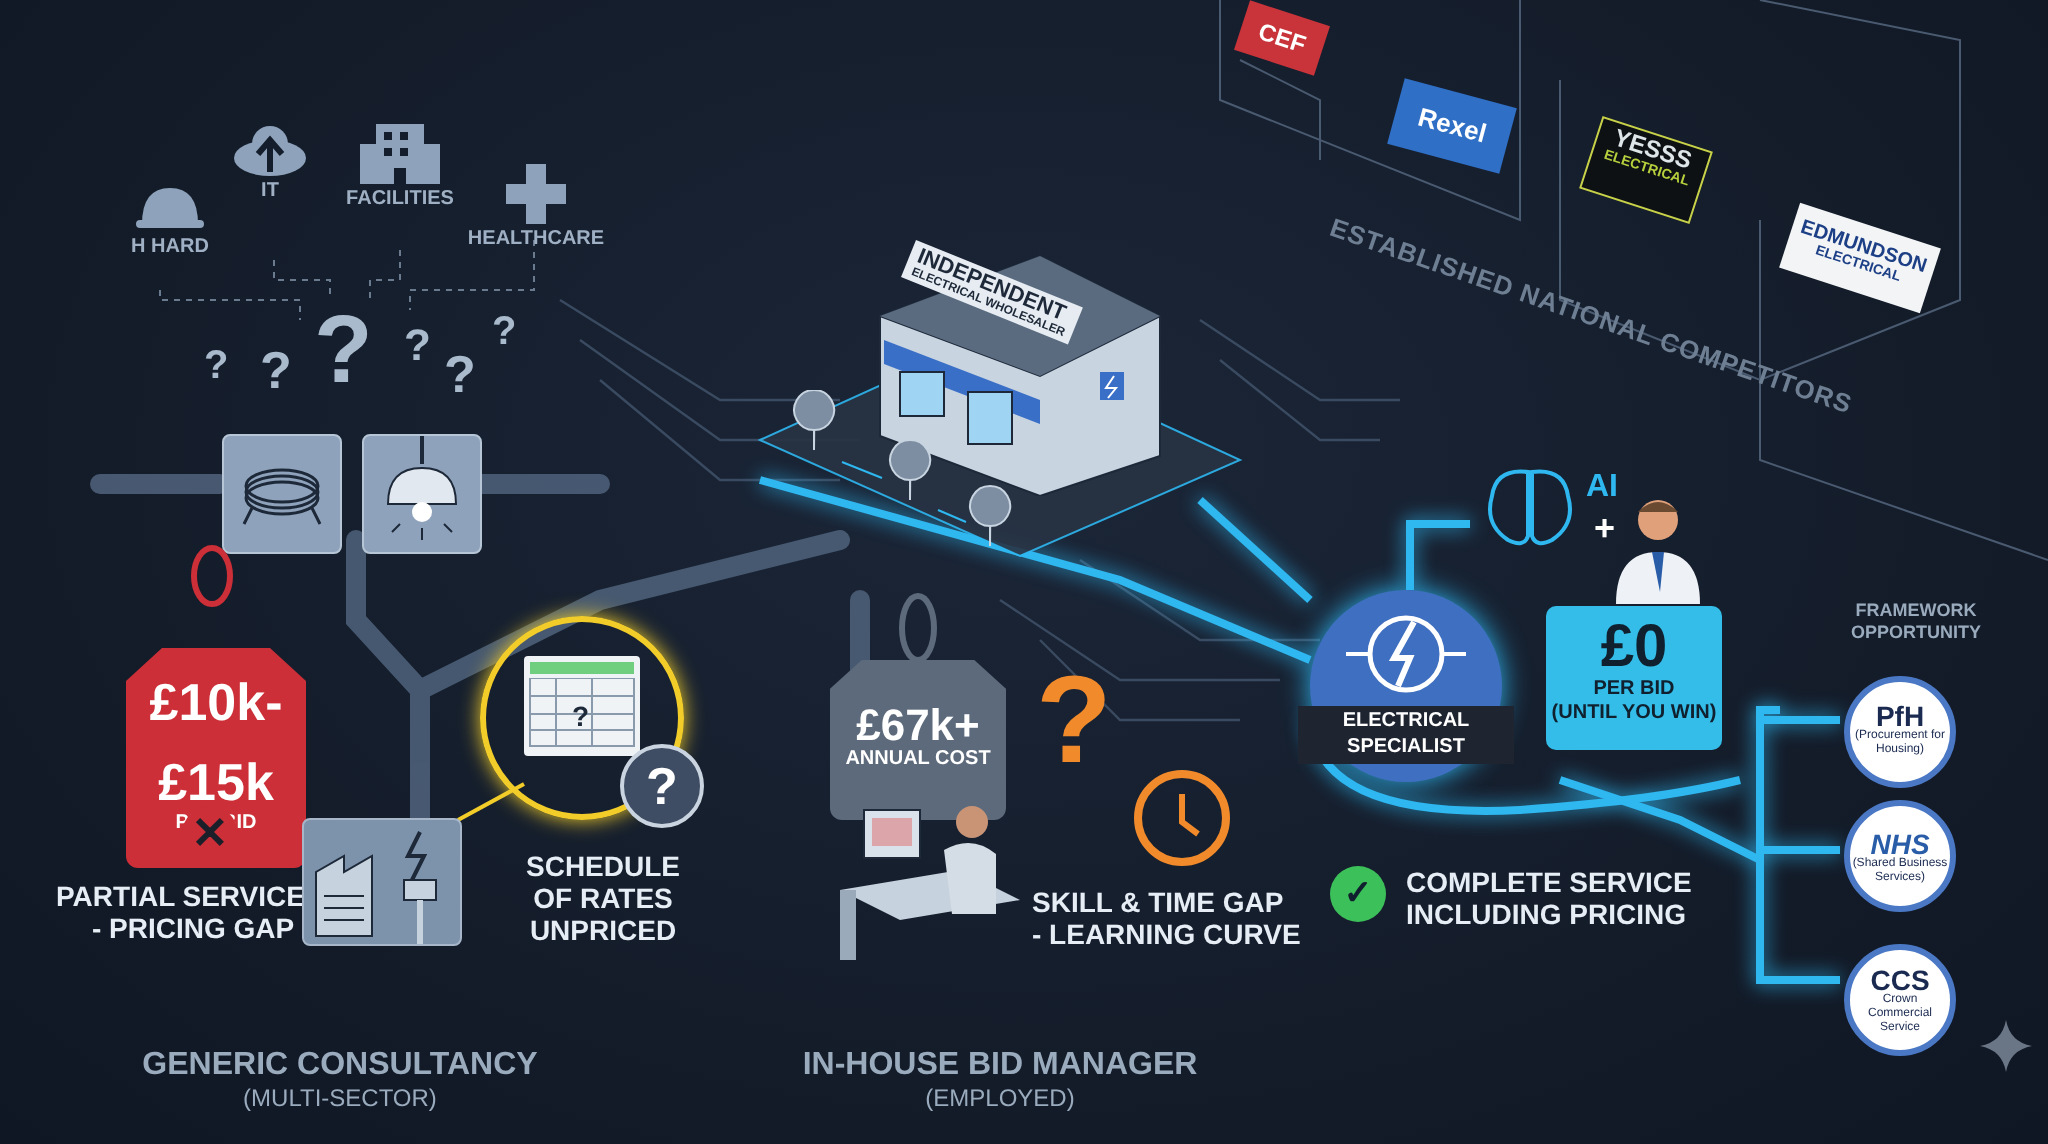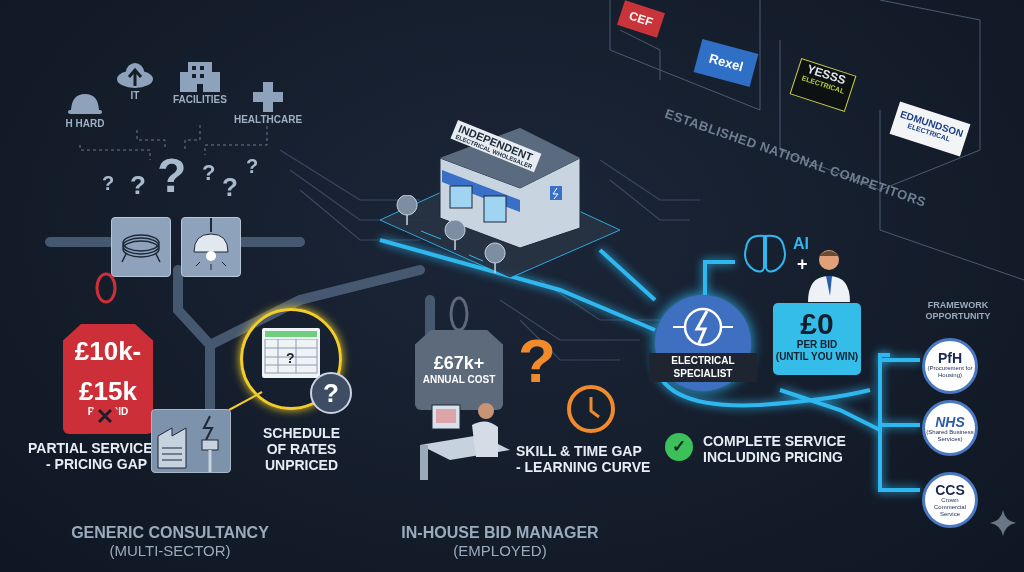--- a/index.html
+++ b/index.html
@@ -15,33 +15,33 @@
   .tag-red .big{font-size:26px;font-weight:bold;line-height:26px;margin-top:14px;}
   .tag-red .small{font-size:10px;font-weight:bold;margin-top:2px;}
   .xmark{position:absolute;left:91px;top:403px;width:28px;height:28px;border-radius:50%;background:#cc2f37;color:#1a1f2a;font-weight:bold;font-size:22px;text-align:center;line-height:28px;}
   .label{position:absolute;font-weight:bold;font-size:14px;line-height:16px;color:#e6edf5;}
   .sched{position:absolute;left:240px;top:308px;width:96px;height:96px;border-radius:50%;border:3px solid #f2cd2a;box-shadow:0 0 10px #f2cd2a;}
   .sheet{position:absolute;left:262px;top:328px;width:58px;height:50px;background:#f0f3f6;border-radius:2px;}
   .sheet .bar{height:6px;margin:3px 3px 2px;background:#6fcf7f;}
   .qcircle{position:absolute;left:310px;top:372px;width:38px;height:38px;border-radius:50%;background:#3e4d63;border:2px solid #c9d4e0;text-align:center;font-size:26px;font-weight:bold;line-height:38px;}
   .factory{position:absolute;left:151px;top:409px;width:78px;height:62px;background:#7d92ab;border-radius:4px;border:1px solid #a7b7c9;}
   .tag-grey{position:absolute;left:415px;top:330px;width:88px;height:80px;background:#5d6a7c;border-radius:6px;clip-path:polygon(18% 0,82% 0,100% 18%,100% 100%,0 100%,0 18%);text-align:center;}
-  .tag-grey .big{font-size:18px;font-weight:bold;margin-top:22px;line-height:22px;}
+  .tag-grey .big{font-size:22px;font-weight:bold;margin-top:22px;line-height:22px;}
   .tag-grey .small{font-size:10px;font-weight:bold;}
   .orangeq{position:absolute;left:518px;top:330px;font-size:62px;font-weight:bold;color:#f18a2b;line-height:62px;}
   .watch{position:absolute;left:567px;top:385px;width:40px;height:40px;border:4px solid #f18a2b;border-radius:50%;}
   .badge{position:absolute;left:655px;top:295px;width:96px;height:96px;background:#3f6fc0;border-radius:50%;box-shadow:0 0 14px #2fb7f0;}
   .badge .rib{position:absolute;left:-6px;top:58px;width:108px;height:28px;background:#1f2530;text-align:center;font-size:10px;font-weight:bold;line-height:13px;padding-top:1px;}
   .price0{position:absolute;left:773px;top:303px;width:88px;height:72px;background:#33bde8;border-radius:5px;color:#10202e;text-align:center;}
   .price0 .big{font-size:30px;font-weight:bold;line-height:30px;margin-top:6px;}
   .price0 .small{font-size:10px;font-weight:bold;line-height:12px;}
   .check{position:absolute;left:665px;top:433px;width:28px;height:28px;border-radius:50%;background:#3cc15a;color:#10202e;text-align:center;line-height:28px;font-weight:bold;font-size:17px;}
   .bottom{position:absolute;text-align:center;margin-top:22px;}
   .bottom .t{font-weight:bold;font-size:16px;color:#9aabbe;}
-  .bottom .s{font-size:15px;color:#9aabbe;}
+  .bottom .s{font-size:12px;color:#9aabbe;}
   .fw{position:absolute;left:923px;top:300px;font-size:9px;font-weight:bold;color:#9aabbe;text-align:center;width:70px;line-height:11px;}
   .fwc{position:absolute;width:50px;height:50px;border-radius:50%;background:#fff;border:3px solid #4a78c5;color:#1a2a50;text-align:center;}
   .fwc .h{font-weight:bold;font-size:14px;line-height:14px;}
   .fwc .p{font-size:6px;line-height:7px;}
   .comp{position:absolute;font-weight:bold;font-size:13px;color:#6f7f93;transform:rotate(19deg);transform-origin:left top;letter-spacing:0.5px;}
   .logo{position:absolute;font-weight:bold;text-align:center;}
   .shop{position:absolute;left:420px;top:118px;width:170px;height:130px;}
 </style>
 </head>
 <body>

